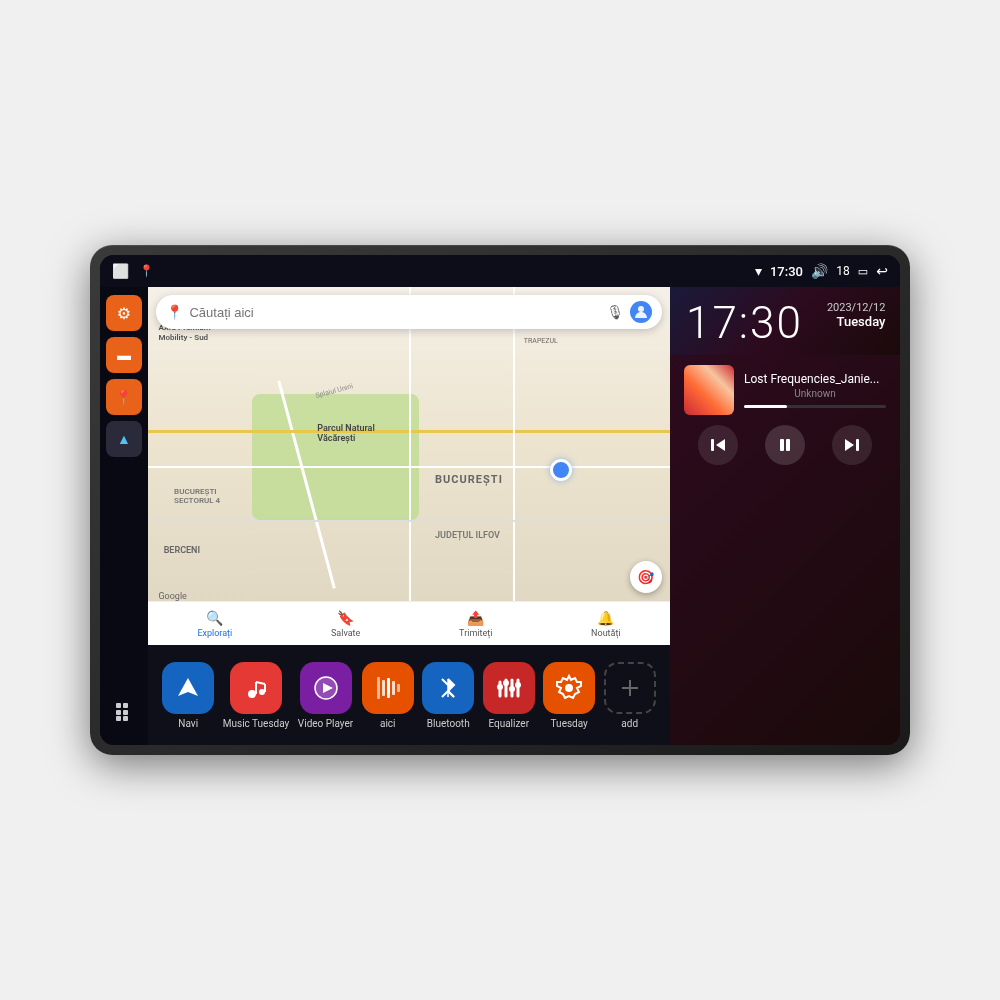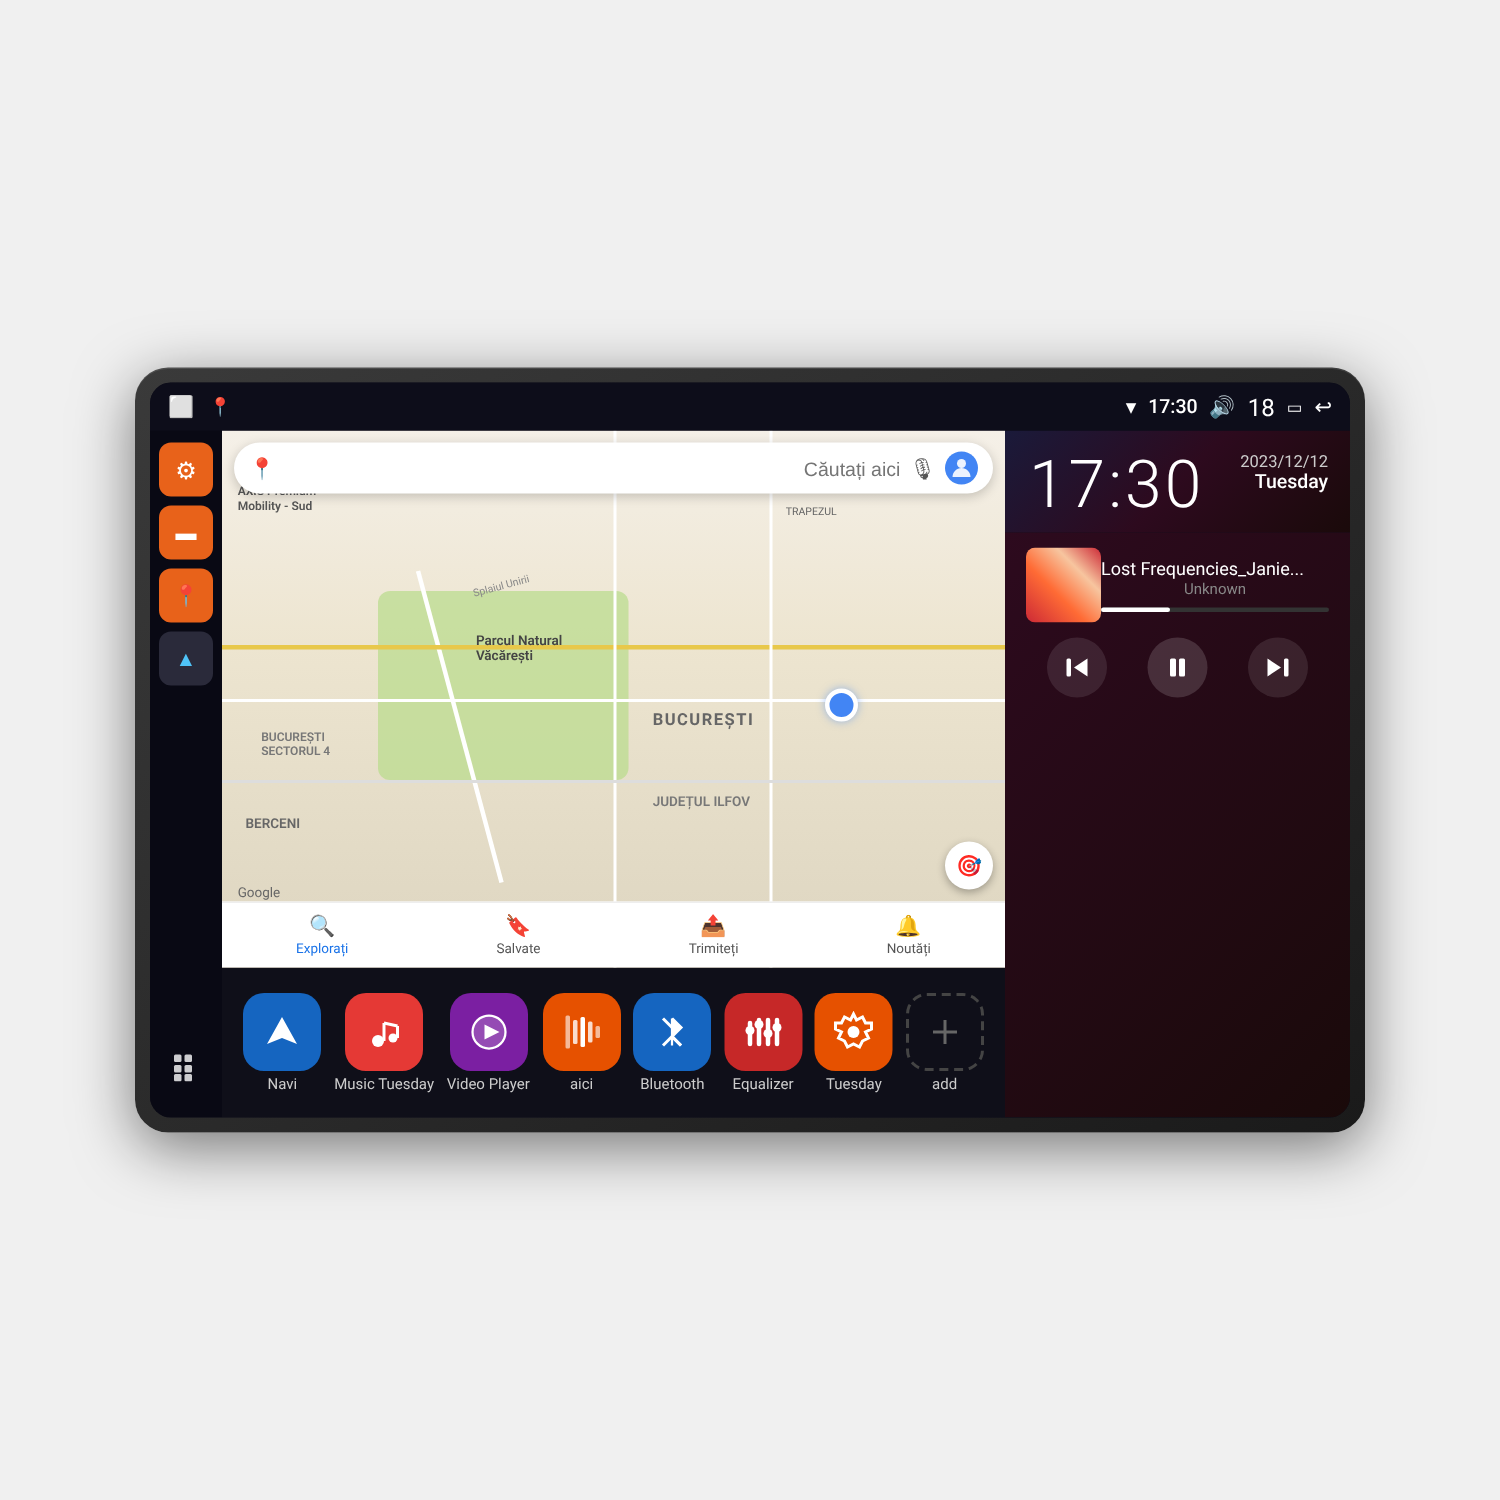--- a/index.html
+++ b/index.html
@@ -141,21 +141,20 @@
       box-shadow: 0 2px 8px rgba(0,0,0,0.2);
       z-index: 5;
     }
     .map-search-input {
       flex: 1;
       font-size: 13px;
       color: #888;
       border: none;
       outline: none;
       background: transparent;
-      text-align: right;
     }
     .map-search-mic {
       color: #555;
       font-size: 14px;
     }
     .map-search-profile {
       width: 22px;
       height: 22px;
       border-radius: 50%;
       background: #4285f4;
@@ -288,20 +287,21 @@
       background: linear-gradient(135deg, #2d0a1e 0%, #1a0a0a 100%);
       padding: 10px 14px;
       flex: 1;
       display: flex;
       flex-direction: column;
       gap: 10px;
     }
     .music-info {
       display: flex;
       align-items: center;
+      gap: 10px;
     }
     .album-art {
       width: 50px;
       height: 50px;
       border-radius: 6px;
       background: linear-gradient(135deg, #ff6b35, #f7c59f, #cc2936, #ff6b35);
       flex-shrink: 0;
       overflow: hidden;
       position: relative;
     }
@@ -368,21 +368,21 @@
 
     <div class="status-bar">
       <div class="status-bar-left">
         <span class="status-icon">⬜</span>
         <span class="status-icon" style="font-size:12px">📍</span>
       </div>
       <div class="status-bar-right">
         <span class="status-icon">▾</span>
         <span class="status-time">17:30</span>
         <span class="status-icon">🔊</span>
-        <span class="status-icon" style="font-size:16px;color:#fff">18</span>
+        <span class="status-icon" style="font-size:12px;color:#fff">18</span>
         <span class="status-icon" style="font-size:11px">▭</span>
         <span class="status-icon">↩</span>
       </div>
     </div>
 
     <div class="main-content">
 
       <div class="left-sidebar">
         <div class="sidebar-btn orange">
           <span style="color:#fff;font-size:16px">⚙</span>

